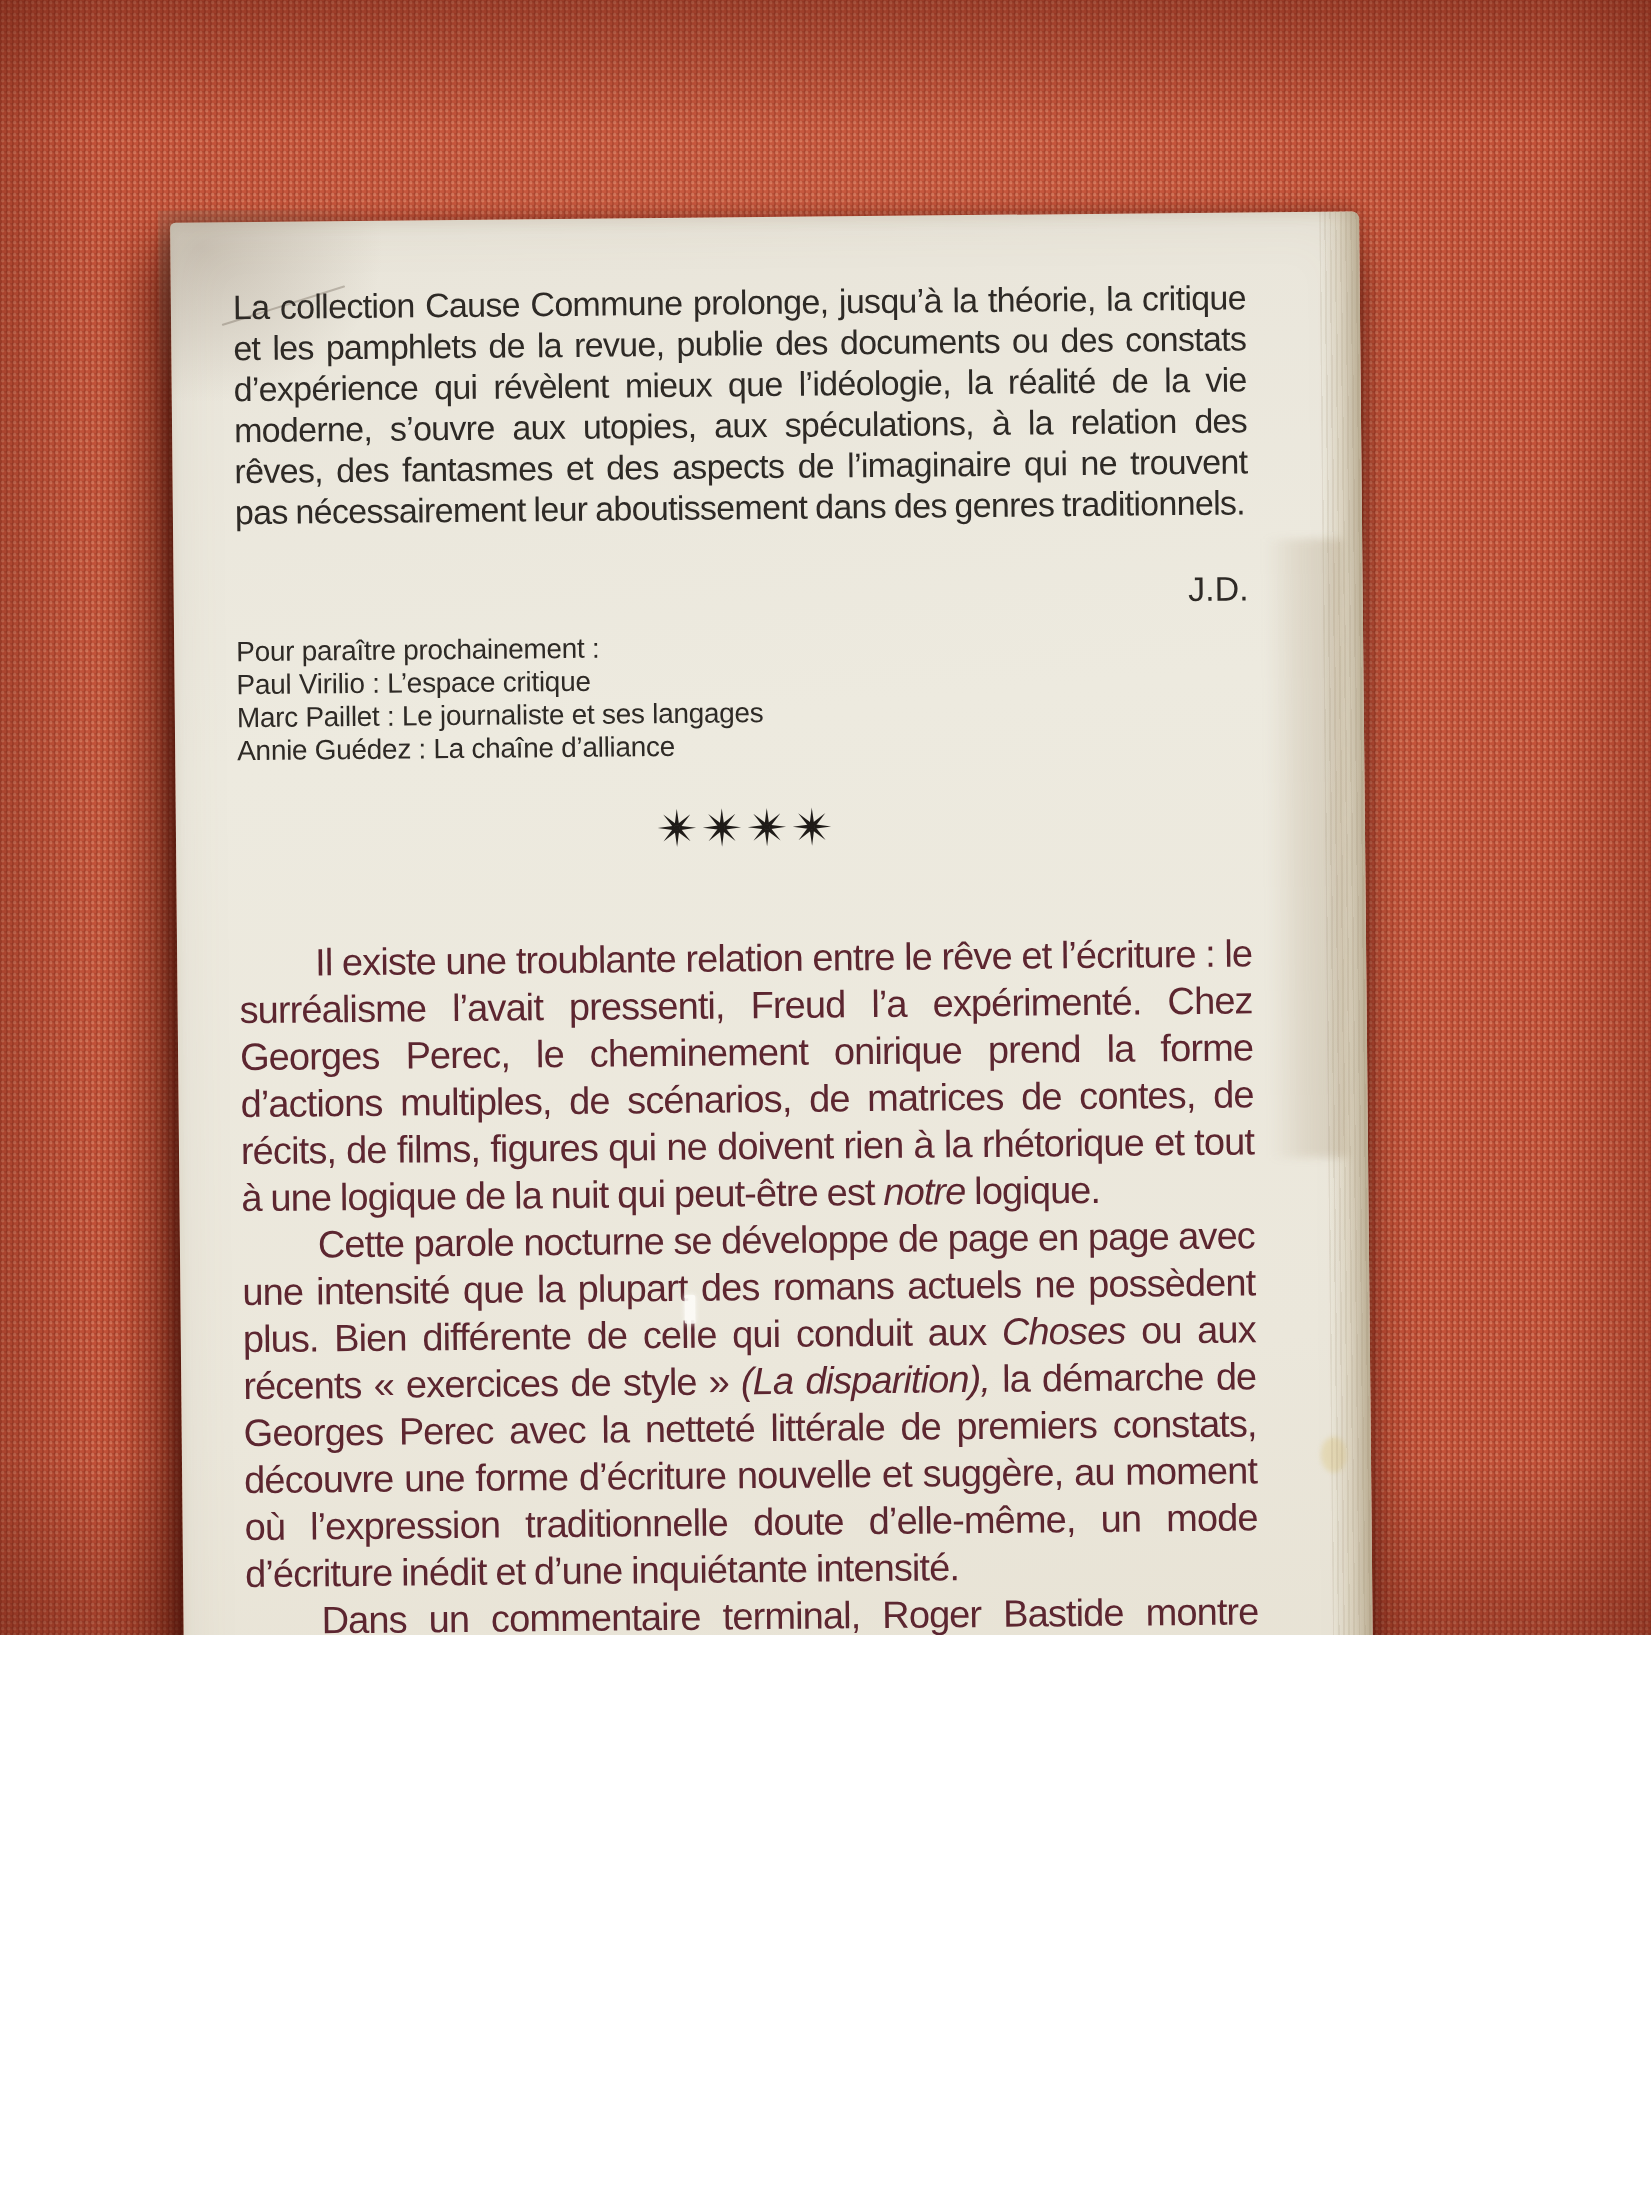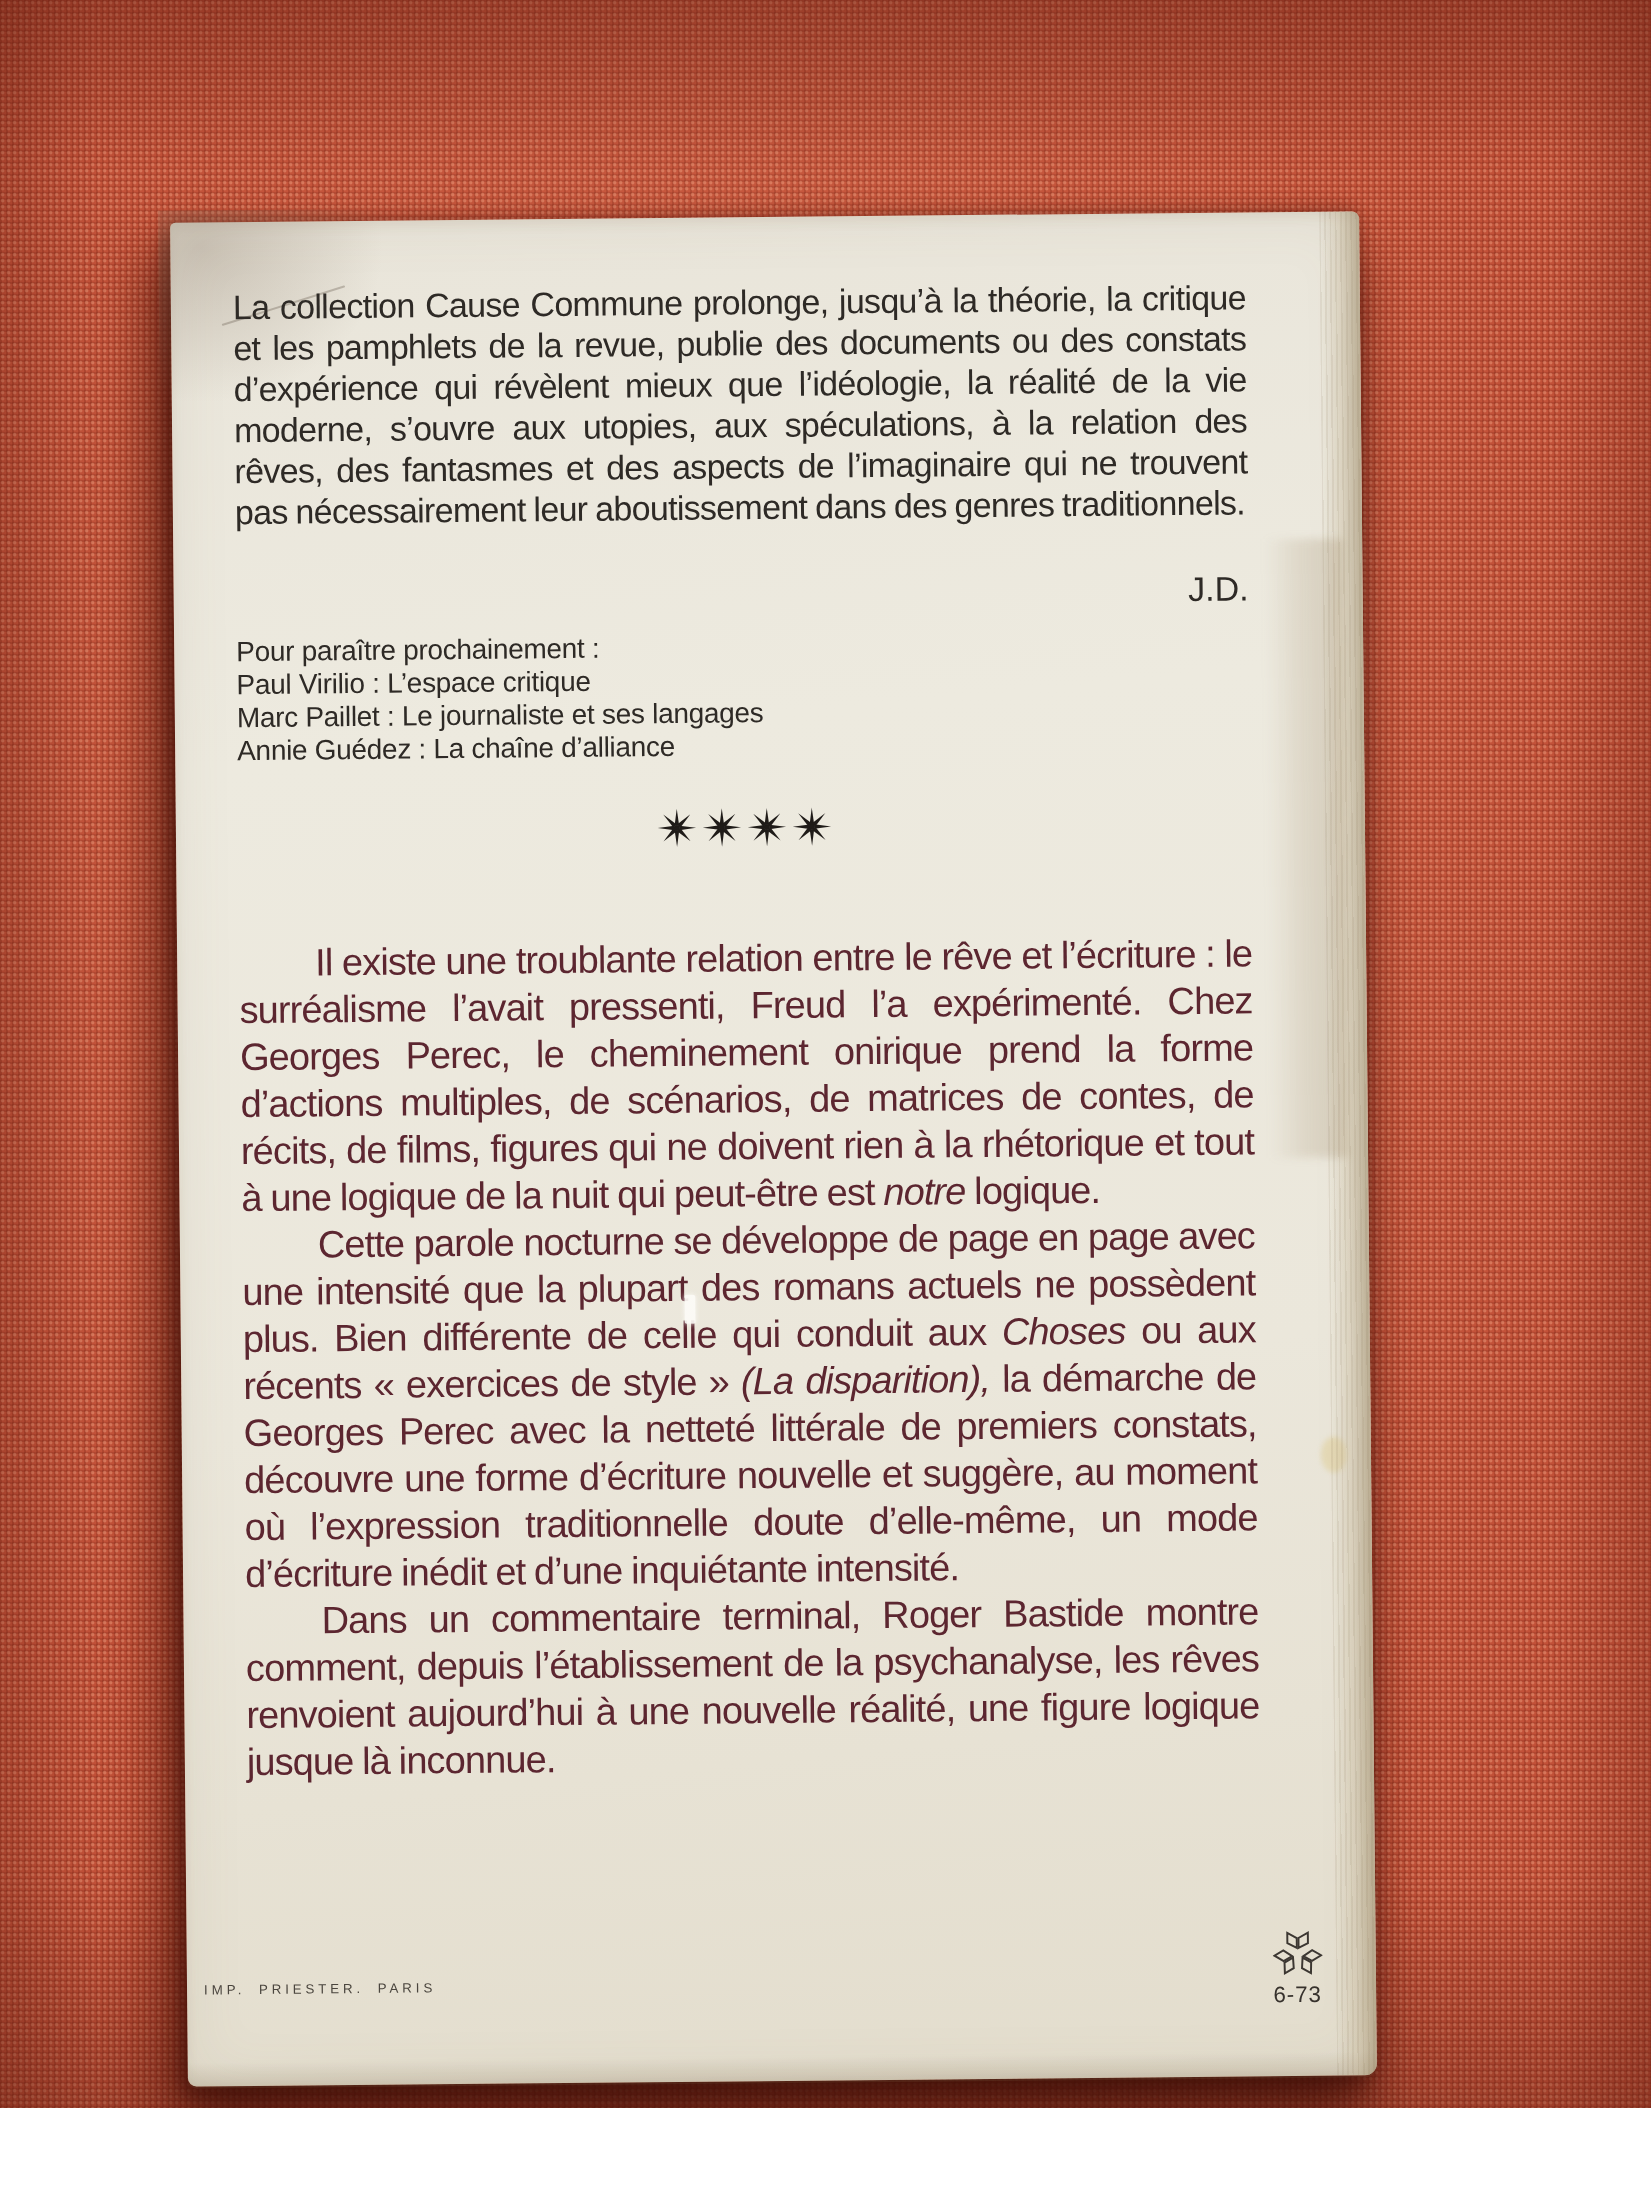--- a/index.html
+++ b/index.html
@@ -4,21 +4,21 @@
 <style>
   html, body {
     margin: 0; padding: 0;
     width: 1652px; height: 2203px;
     overflow: hidden;
     font-family: "Liberation Sans", "DejaVu Sans", sans-serif;
   }
   
   .scene {
     position: relative;
-    width: 1652px; height: 2108px;
+    width: 1652px; height: 1635px;
     background-color: #c25138;
     overflow: hidden;
   }
   .scene::before { 
     content: ""; position: absolute; inset: 0;
     background-image:
       radial-gradient(circle at 2.6px 2.6px, rgba(246,172,140,0.40) 1.3px, rgba(0,0,0,0) 2.3px),
       repeating-linear-gradient(90deg, rgba(124,38,23,0.28) 0 1.7px, rgba(0,0,0,0) 1.7px 6px),
       repeating-linear-gradient(0deg, rgba(124,38,23,0.24) 0 1.7px, rgba(0,0,0,0) 1.7px 6px);
     background-size: 6px 6px, auto, auto;

